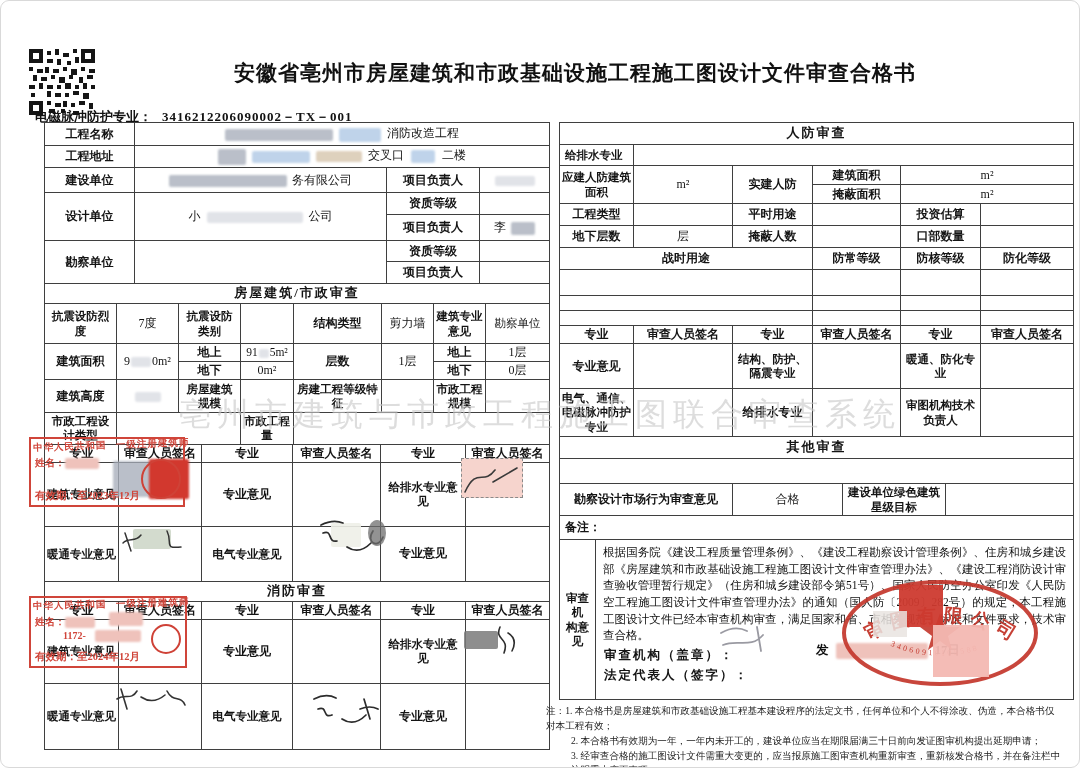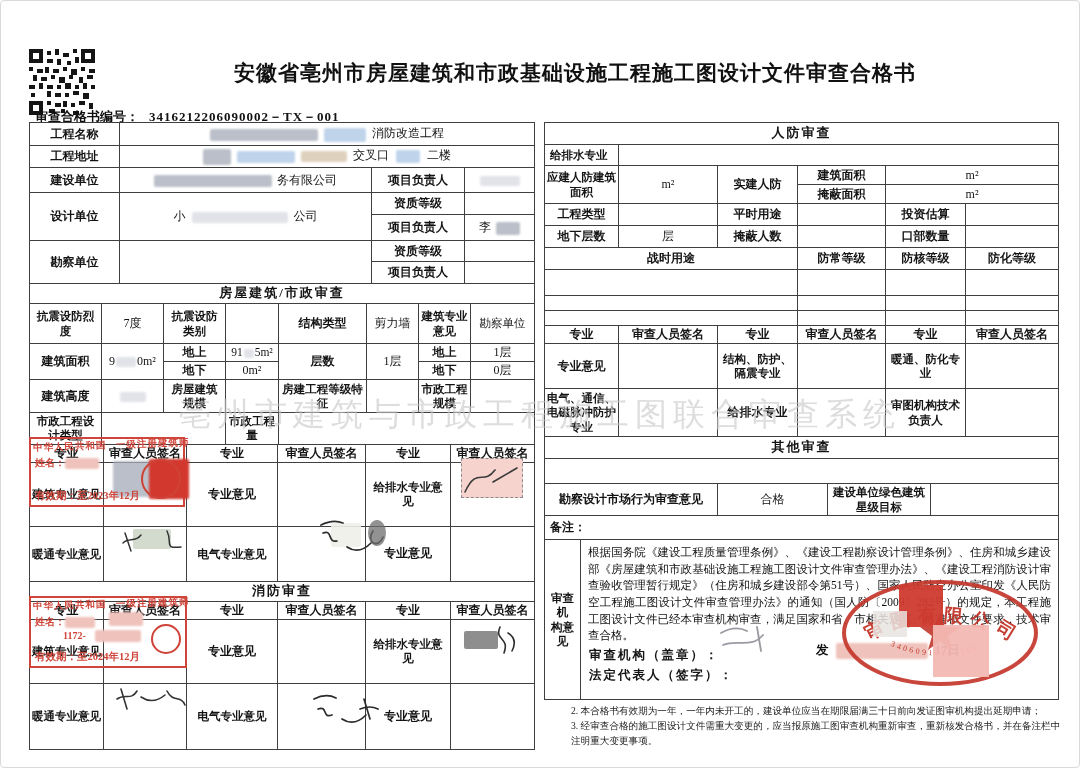--- a/index.html
+++ b/index.html
@@ -1,28 +1,28 @@
 <!DOCTYPE html>
 <html><head>
 <meta charset="utf-8">
 <style>
   * { margin:0; padding:0; box-sizing:border-box; }
   body { background:#ffffff; font-family:"Liberation Serif", serif; }
   .page { position:relative; width:1080px; height:768px; background:#fff;
-          border:1px solid #d9d9d9; border-radius:4px; overflow:hidden; }
+          border:1px solid #d9d9d9; border-radius:9px; overflow:hidden; }
   .title { position:absolute; top:58px; left:110px; right:40px; text-align:center;
            font-size:21px; font-weight:bold; color:#111; letter-spacing:1px; }
   .qr { position:absolute; left:28px; top:48px; }
   .certline { position:absolute; left:34px; top:107px; font-size:13px; font-weight:600; color:#111; }
   .certline .num { margin-left:10px; letter-spacing:1px; }
 
   .colL { position:absolute; left:28px; top:122px; width:505px; }
   .colR { position:absolute; left:543px; top:122px; width:514px; }
 
-  table { border-collapse:collapse; table-layout:fixed; width:100%; margin-top:-1px; }
+  table { border-collapse:collapse; table-layout:fixed; width:100%; margin-top:-1px;margin-left:15px; }
   td { border:1px solid #3f3f3f; text-align:center; vertical-align:middle;
        font-size:12px; color:#141414; padding:1px 2px; line-height:1.25; overflow:hidden; }
   td.lbl { font-weight:600; }
   td.sec { font-weight:bold; font-size:13px; letter-spacing:2px; }
   td.left { text-align:left; padding-left:5px; }
   td.small { font-size:11.5px; }
 
   .redact { display:inline-block; vertical-align:middle; border-radius:2px; filter:blur(1.2px); }
   .rd-gray  { background:#a9b0bc; opacity:.8; }
   .rd-blue  { background:#b9cfe8; opacity:.9; }
@@ -108,21 +108,21 @@
       <rect x="25" y="26" width="3" height="2"></rect>
         <rect x="30" y="27" width="2" height="3"></rect>
         <rect x="10" y="30" width="3" height="2"></rect>
         <rect x="16" y="30" width="2" height="2"></rect>
         <rect x="22" y="31" width="3" height="2"></rect>
     </g>
   </svg>
 
   <div class="title">安徽省亳州市房屋建筑和市政基础设施工程施工图设计文件审查合格书</div>
   <div class="certline">
-    <span>审查合格书编号：</span><span class="num">3416212206090002－TX－001</span>
+    <span>电磁脉冲防护专业：</span><span class="num">3416212206090002－TX－001</span>
   </div>
 
   <div class="colL">
 
     <table>
       <colgroup>
           <col style="width:90px">
           <col style="width:252px">
           <col style="width:93px">
           <col style="width:70px">
@@ -472,20 +472,21 @@
       </table>
   </div>
 
   <div class="issue-line">
     <span>发</span>
     <span class="redact rd-pink" style="width:92px;height:16px;margin:0 4px"></span>
     <span>17日</span>
   </div>
 
   <div class="notes">
+    <div><span class="lbl">注：</span><span>1. 本合格书是房屋建筑和市政基础设施工程基本建设程序的法定文书，任何单位和个人不得涂改、伪造，本合格书仅对本工程有效；</span></div>
     <div class="cont">2. 本合格书有效期为一年，一年内未开工的，建设单位应当在期限届满三十日前向发证图审机构提出延期申请；</div>
     <div class="cont">3. 经审查合格的施工图设计文件需重大变更的，应当报原施工图审查机构重新审查，重新核发合格书，并在备注栏中注明重大变更事项。</div>
   </div>
 
   <div class="watermark">亳州市建筑与市政工程施工图联合审查系统</div>
 
   <div class="stamp" style="left:28px; top:436px; width:156px; height:70px;">
     <div class="srow" style="left:2px; top:0px; font-size:9.5px; transform:rotate(-2deg); letter-spacing:1px;">
       <span>中华人民共和国</span>
       <span style="margin-left:6px">一级注册建筑师</span>

